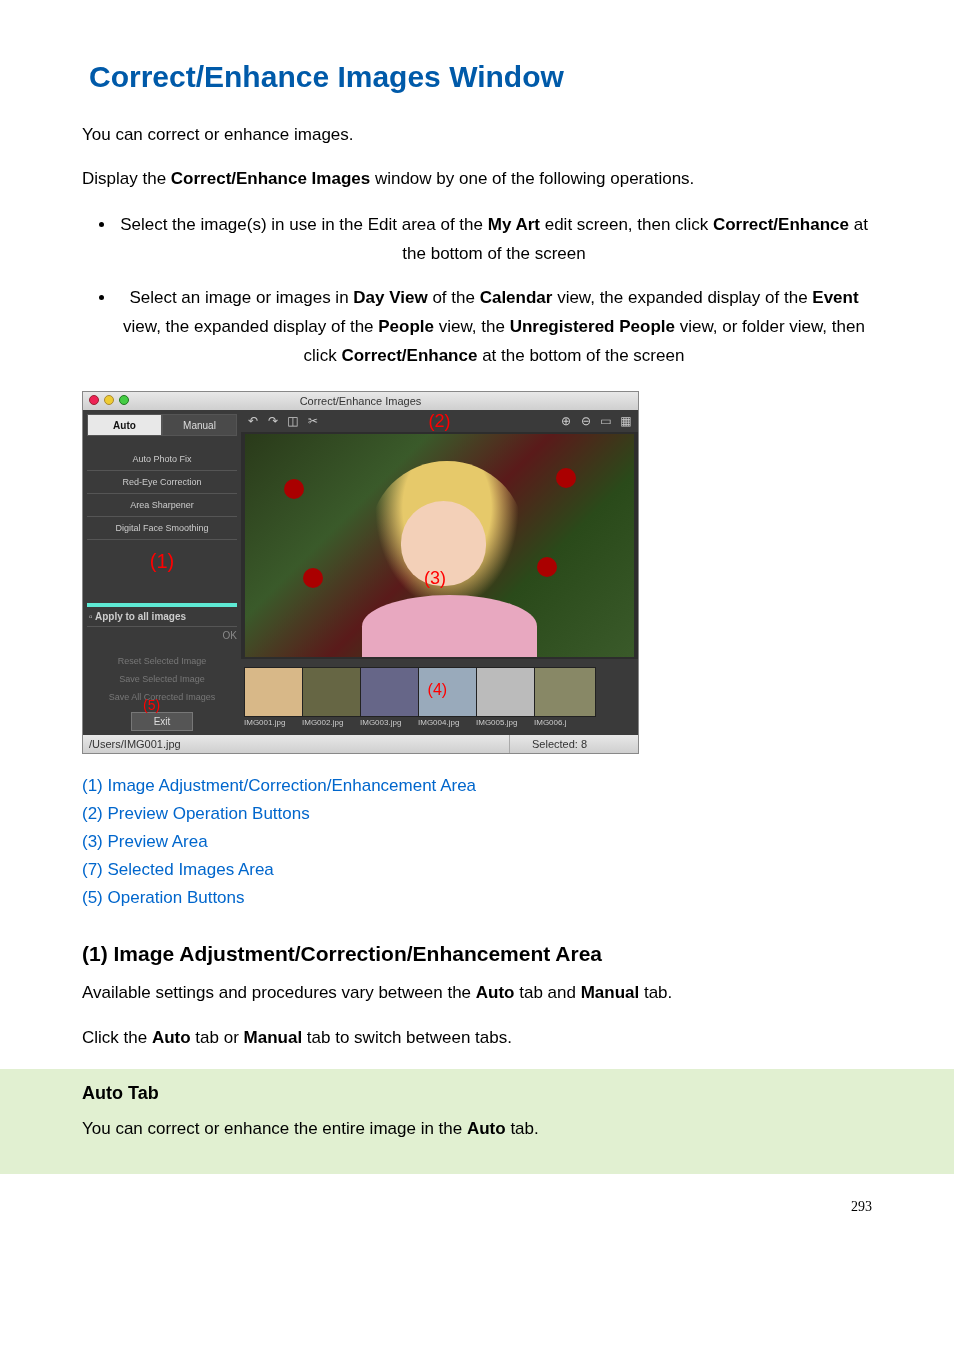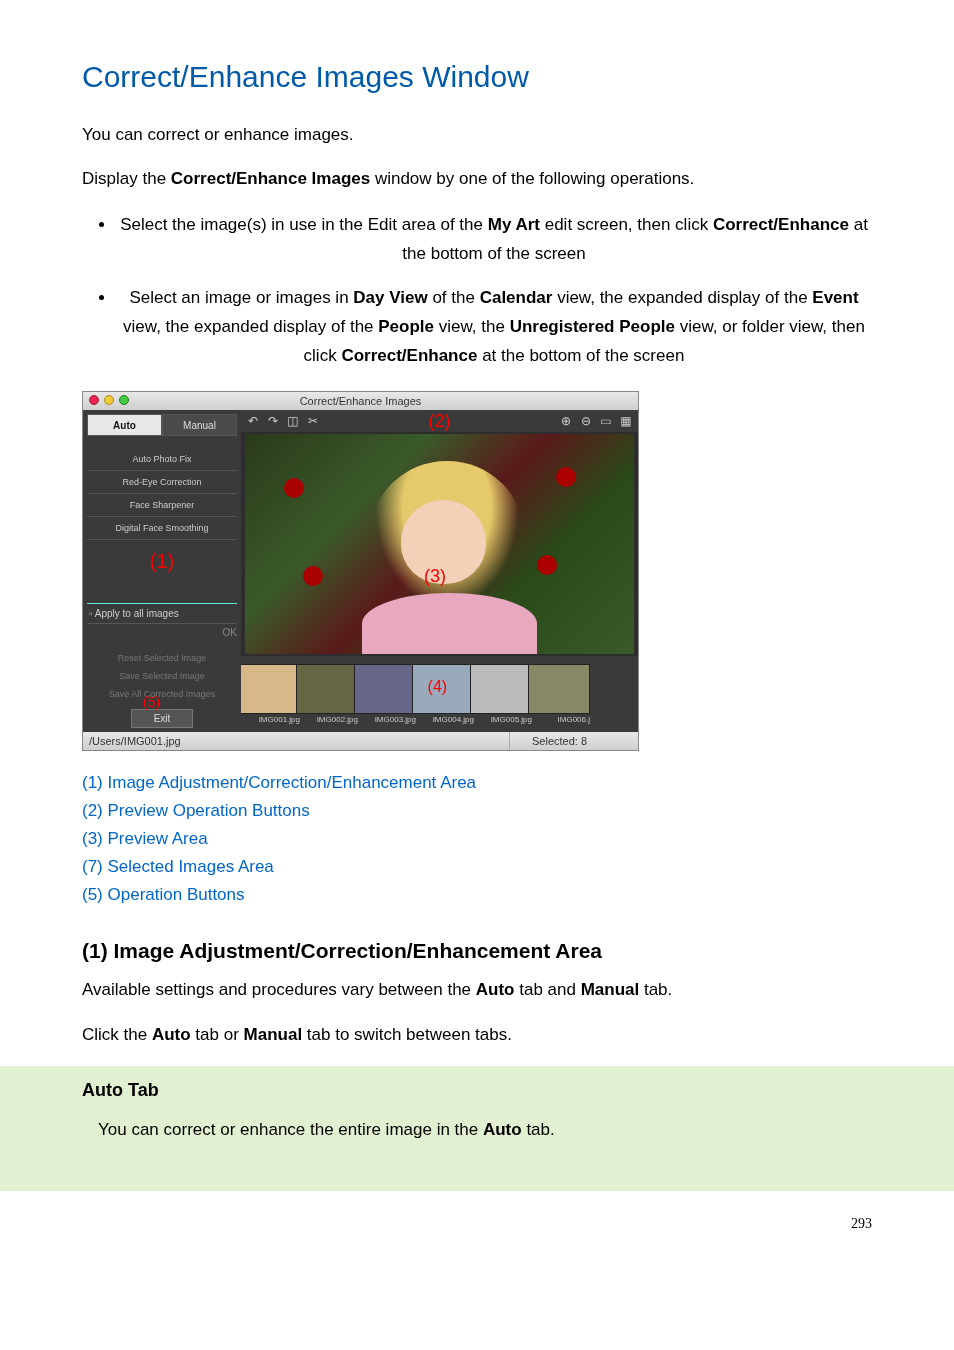--- a/index.html
+++ b/index.html
@@ -9,22 +9,22 @@
     font-family: Arial, Helvetica, sans-serif;
     color: #000;
     width: 954px;
   }
   .page {
     padding: 60px 82px 40px 82px;
   }
   h1.title {
     color: #005aa9;
     font-size: 30px;
-    font-weight: normal;
-    margin: 0 0 28px 0;
+    font-weight: bold;
+    margin: 0 0 28px 7px;
   }
   p.body {
     font-size: 17px;
     line-height: 1.55;
     margin: 0 0 18px 0;
   }
   ul.bullets {
     margin: 0 0 20px 0;
     padding-left: 34px;
     text-align: center;
@@ -106,23 +106,24 @@
   .marker {
     color: #ff0000;
     font-size: 20px;
     text-align: center;
     margin: 10px 0;
   }
   .apply-row {
     margin-top: 30px;
     font-size: 10px;
     color: #ccc;
-    border-top: 1px solid #5eead4;
+    border-top: 4px solid #5eead4;
     border-bottom: 1px solid #555;
     padding: 4px 2px;
+    font-weight: bold;
   }
   .ok-btn {
     font-size: 10px;
     color: #888;
     text-align: right;
     padding: 3px 0;
   }
   .gray-btn {
     font-size: 9px;
     color: #777;
@@ -230,21 +231,21 @@
     gap: 2px;
     padding: 3px;
     align-items: center;
     position: relative;
     overflow: hidden;
   }
   .thumb {
     width: 56px;
     display: flex;
     flex-direction: column;
-    align-items: flex-end;
+    align-items: flex-start;
     flex-shrink: 0;
   }
   .thumb-img {
     width: 60px; height: 48px;
     background: #556;
     border: 1px solid #222;
   }
   .thumb-label {
     font-size: 8px;
     color: #ccc;
@@ -333,21 +334,21 @@
     </div>
     <div class="shot-body">
       <div class="sidebar">
         <div class="tabs">
           <div class="tab active">Auto</div>
           <div class="tab">Manual</div>
         </div>
         <div class="opt-list">
           <div class="opt">Auto Photo Fix</div>
           <div class="opt">Red-Eye Correction</div>
-          <div class="opt">Face Sharpener</div>
+          <div class="opt">Area Sharpener</div>
           <div class="opt">Digital Face Smoothing</div>
         </div>
         <div class="marker">(1)</div>
         <div class="apply-row">▫ <span>Apply to all images</span></div>
         <div class="ok-btn">OK</div>
         <div style="height:8px"></div>
         <div class="gray-btn">Reset Selected Image</div>
         <div class="gray-btn">Save Selected Image</div>
         <div class="gray-btn">Save All Corrected Images</div>
         <div class="marker5">(5)</div>
@@ -426,19 +427,19 @@
 
   <p class="body">
     <span>Available settings and procedures vary between the </span><span class="b">Auto</span><span> tab and </span><span class="b">Manual</span><span> tab.</span>
   </p>
   <p class="body">
     <span>Click the </span><span class="b">Auto</span><span> tab or </span><span class="b">Manual</span><span> tab to switch between tabs.</span>
   </p>
 
   <div class="greenbox">
     <h3>Auto Tab</h3>
-    <p class="body" style="margin:16px">
+    <p class="body" style="margin:0">
       <span>You can correct or enhance the entire image in the </span><span class="b">Auto</span><span> tab.</span>
     </p>
   </div>
 
   <div class="pageno">293</div>
 </div>
 
 </body></html>

